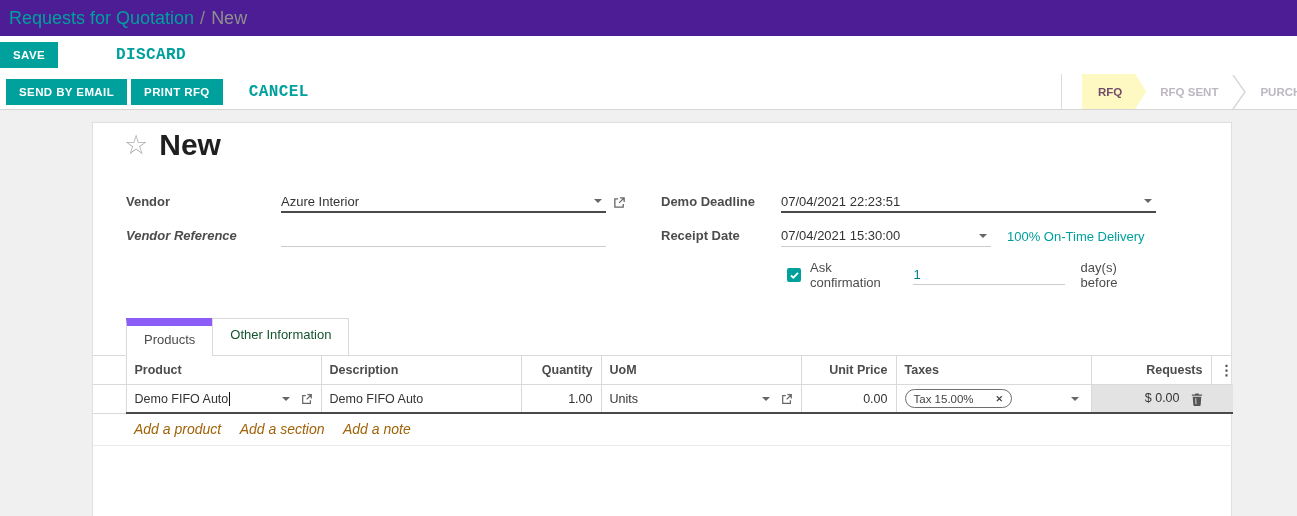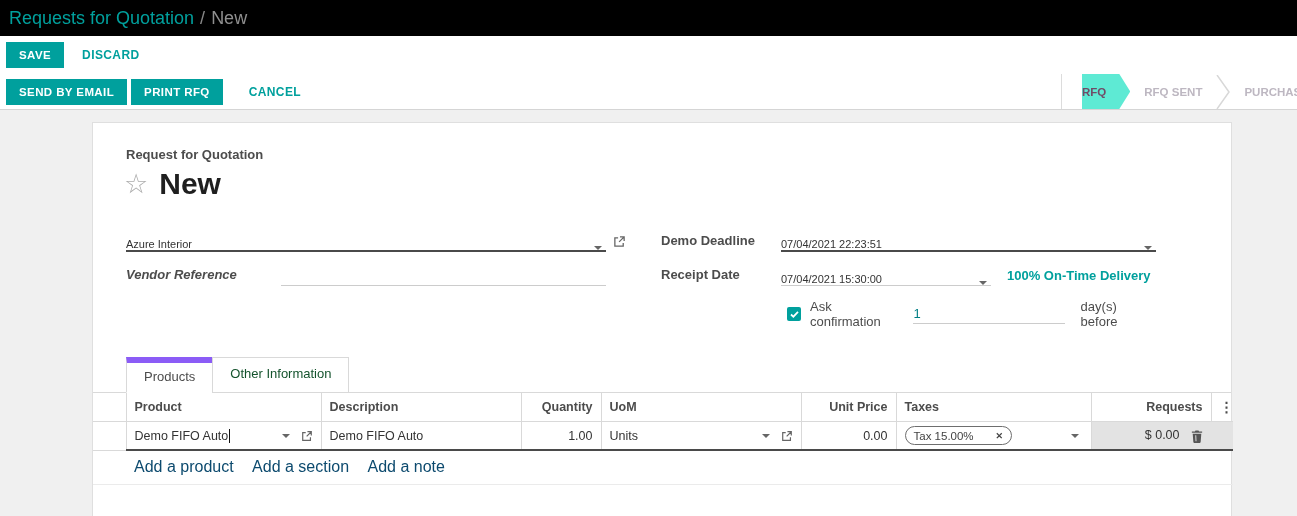--- a/index.html
+++ b/index.html
@@ -1,43 +1,43 @@
 <!DOCTYPE html>
 <html><head>
 <meta charset="utf-8">
 <style>
   * { margin:0; padding:0; box-sizing:border-box; }
   html,body { width:1297px; height:516px; overflow:hidden; background:#fff;
     font-family:"Liberation Sans", sans-serif; color:#4c4c4c; }
 
   
-  .breadcrumb-bar { height:36px; display:flex; align-items:center; padding-left:9px; background:#000000; }
+  .breadcrumb-bar { height:36px; display:flex; align-items:center; padding-left:9px; background:#4c1d95; }
   .bc-root { color:#00a09d; font-size:18px; cursor:pointer; text-decoration:none; }
   .bc-sep  { color:#888; font-size:18px; margin:0 6px; }
   .bc-cur  { color:#8f8f8f; font-size:18px; }
 
   
-  .control-bar { height:38px; display:flex; align-items:center; padding-left:6px; background:#fff; }
+  .control-bar { height:38px; display:flex; align-items:center; background:#fff;gap:40px; }
   .btn-fill { background:#00a09d; color:#fff; border:none; font-weight:700; font-size:11.5px;
     letter-spacing:.4px; padding:7px 13px; cursor:pointer; font-family:inherit; }
-  .btn-link { background:none; border:none; color:#00a09d; font-weight:700; font-size:12px;
-    letter-spacing:.4px; padding:7px 10px; margin-left:8px; cursor:pointer; font-family:Liberation Sans, sans-serif;text-align:center; }
+  .btn-link { background:none; border:none; color:#00a09d; font-weight:700; font-size:16px;
+    letter-spacing:.4px; padding:7px 10px; margin-left:8px; cursor:pointer; font-family:Liberation Mono, monospace;text-align:center; }
 
   
   .statusbar-row { height:36px; display:flex; align-items:center; background:#fff;
     border-bottom:1px solid #d5d5d5; padding-left:6px; }
   .statusbar-row .btn-fill { margin-right:4px; }
   .statusbar-row .btn-link { margin-left:12px; }
   .steps { margin-left:auto; height:100%; width:236px; border-left:1px solid #dcdcdc;
     display:flex; align-items:stretch; overflow:hidden; padding-left:20px; white-space:nowrap; }
   .step { display:flex; align-items:center; font-size:11.5px; font-weight:700; color:#bdb7c1;
     padding:0 14px; cursor:pointer; flex:0 0 auto; }
-  .step.active { background:#5eead4; color:#714b67;
+  .step.active { background:#fef9c3; color:#714b67;
     clip-path:polygon(0 0, calc(100% - 11px) 0, 100% 50%, calc(100% - 11px) 100%, 0 100%);
-    padding:0 24px 0 0; }
+    padding:0 24px 0 16px; }
   .step-sep { flex:0 0 auto; display:flex; align-items:center; }
 
   
   .page-bg { background:#f0f0f0; height:406px; padding-top:12px; }
   .sheet { margin-left:92px; width:1140px; min-height:394px; background:#fff;
     border:1px solid #dfdfdf; border-bottom:none; }
 
   .sheet-label { margin:24px 0 0 33px; font-size:13px; font-weight:700; color:#4c4c4c; }
   .title-row { display:flex; align-items:center; margin:4px 0 0 31px; }
   .star-icon { font-size:27px; color:#adadad; cursor:pointer; line-height:1; }
@@ -45,62 +45,62 @@
 
   
   .fields { display:flex; margin:28px 0 0 33px; }
   .col-left { width:500px; }
   .col-right { width:495px; margin-left:35px; }
   .frow { display:flex; align-items:flex-start; min-height:28px; }
   .flabel { font-size:13px; font-weight:700; color:#4c4c4c; padding-top:3px; }
   .col-left .flabel { width:155px; }
   .col-right .flabel { width:120px; }
   .fvalue { display:flex; align-items:center; flex:1; }
-  .inp { display:flex; align-items:flex-end; min-height:22px; font-size:11px; color:#333;
+  .inp { display:flex; align-items:center; min-height:22px; font-size:13px; color:#333;
     border-bottom:1px solid #ccc; flex:1; }
   .inp.dark { border-bottom:2px solid #4a4a4a; }
   .inp.fixed210 { flex:0 0 210px; }
   .caret { width:0; height:0; border-left:4px solid transparent; border-right:4px solid transparent;
     border-top:4px solid #666; margin-left:auto; margin-right:4px; cursor:pointer; }
   .ext-icon { margin-left:7px; cursor:pointer; flex:0 0 auto; display:flex; }
-  .ontime-badge { color:#00a09d; font-size:13px; font-weight:700; margin-left:16px; cursor:pointer; white-space:nowrap; }
+  .ontime-badge { color:#00a09d; font-size:13px; font-weight:400; margin-left:16px; cursor:pointer; white-space:nowrap; }
   .ask-row { display:flex; align-items:center; margin:7px 0 0 126px; }
   .checkbox { width:14px; height:14px; background:#00a09d; border-radius:2px; display:flex;
     align-items:center; justify-content:center; cursor:pointer; flex:0 0 auto; }
   .ask-label { font-size:13px; color:#4c4c4c; margin-left:9px; }
   .days-inp { width:152px; margin-left:8px; border:none; border-bottom:1px solid #ccc;
     font-size:13px; color:#017e84; font-family:inherit; padding:2px 1px; outline:none; background:transparent; }
   .days-suffix { font-size:13px; color:#4c4c4c; margin-left:16px; }
 
   
   .tab-strip { margin-top:28px; border-bottom:1px solid #d9d9d9; padding-left:33px; display:flex; }
   .tab { font-size:13px; padding:8px 17px; cursor:pointer; margin-bottom:-1px;
     border:1px solid #d9d9d9; color:#14532d; background:#fff; }
-  .tab.active { border-top:6px solid #8b5cf6; border-bottom:1px solid #fff; color:#4c4c4c; padding-top:6px; }
+  .tab.active { border-top:8px solid #8b5cf6; border-bottom:1px solid #fff; color:#4c4c4c; padding-top:6px; }
   .tab + .tab { margin-left:-1px; border-top:1px solid #d9d9d9; }
 
   
   table.o-list { width:100%; border-collapse:collapse; table-layout:fixed; font-size:12.5px; }
   .o-list th { font-weight:700; color:#4c4c4c; text-align:left; padding:6px 8px;
     border-bottom:1px solid #d9d9d9; }
   .o-list td { padding:4px 8px; color:#333; height:27px; }
   .o-list th.num, .o-list td.num { text-align:right; }
   .o-list th:not(:first-child), .o-list td.bl { border-left:1px solid #d9d9d9; }
   .line-row td { border-bottom:2px solid #4a4a4a; }
   .line-row td:first-child { border-bottom:1px solid #d9d9d9; }
   .cellflex { display:flex; align-items:center; }
   .text-cursor { display:inline-block; width:1px; height:14px; background:#111; margin-left:1px; }
   .readonly { background:#e3e3e3; }
   .tax-pill { display:inline-flex; align-items:center; border:1.5px solid #6e6e6e; border-radius:11px;
     height:19px; padding:0 8px; font-size:11.5px; color:#444; gap:22px; cursor:default; }
   .tax-x { font-size:9px; font-weight:700; color:#444; cursor:pointer; }
   .gear-dots { font-weight:700; font-size:14px; color:#4c4c4c; cursor:pointer; text-align:center; }
   .trash { margin-left:8px; cursor:pointer; display:inline-flex; vertical-align:middle; }
   .footer-links td { padding:7px 8px 8px 8px; border-bottom:1px solid #ebebeb; }
-  .add-link { color:#0c4a6e; font-size:16px; margin-right:15px; cursor:pointer; text-decoration:none; }
+  .add-link { color:#a16207; font-size:14px; margin-right:15px; cursor:pointer; text-decoration:none;font-style:italic; }
 </style>
 </head>
 <body>
 
 <div class="breadcrumb-bar">
   <a class="bc-root">Requests for Quotation</a>
   <span class="bc-sep">/</span>
   <span class="bc-cur">New</span>
 </div>
 
@@ -122,30 +122,30 @@
           <path d="M1 0 L13 17 L1 34" fill="none" stroke="#d8d8d8" stroke-width="1.5"></path>
         </svg>
     </div>
     <div class="step">PURCHASE ORDER</div>
   </div>
 </div>
 
 <div class="page-bg">
   <div class="sheet">
 
-    <div class="sheet-label">Request for Quotation</div>
 
     <div class="title-row">
       <span class="star-icon">☆</span>
       <h1 class="record-title">New</h1>
     </div>
 
     <div class="fields">
       <div class="col-left">
         <div class="frow">
+          <div class="flabel">Vendor</div>
           <div class="fvalue">
             <div class="inp dark">
               <span>Azure Interior</span>
               <span class="caret"></span>
             </div>
             <span class="ext-icon">
               <svg viewBox="0 0 14 14" width="13" height="13">
                   <path fill="none" stroke="#666" stroke-width="1.4" d="M5.5 3H2v9h9V8.5"></path>
                   <path fill="none" stroke="#666" stroke-width="1.4" d="M7.5 2H12v4.5M12 2 6.6 7.4"></path>
                 </svg>

